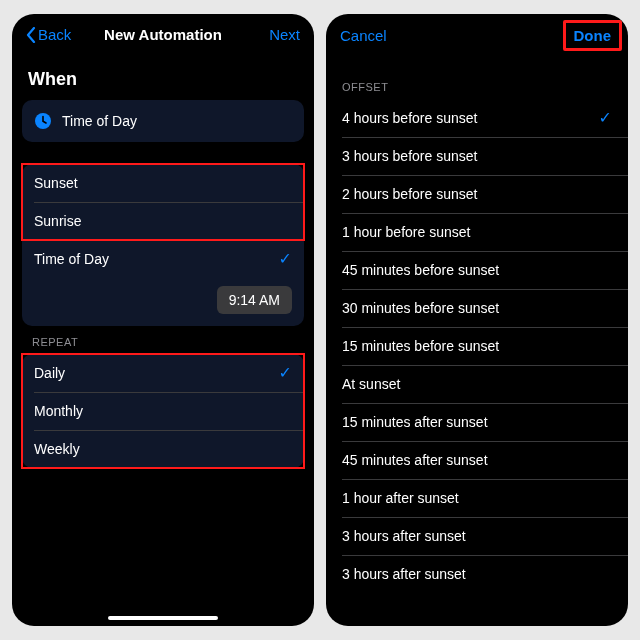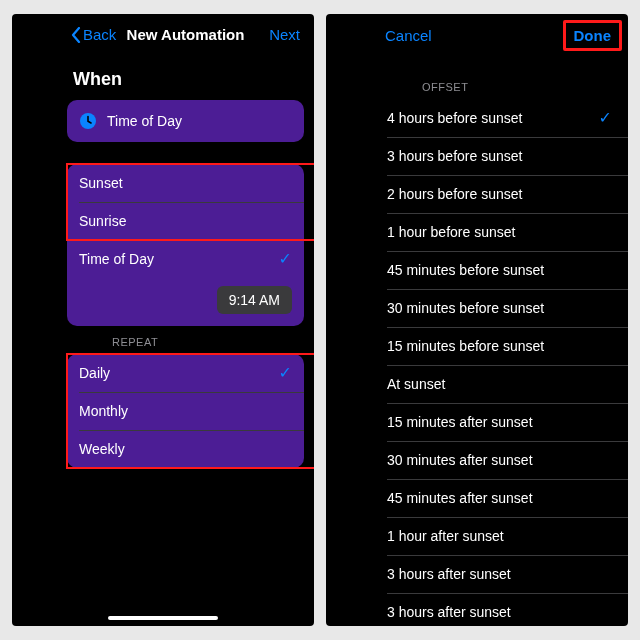--- a/index.html
+++ b/index.html
@@ -9,28 +9,27 @@
       background: #e8e8e8;
       font-family: -apple-system, "SF Pro Text", "Segoe UI", Helvetica, Arial, sans-serif;
       display: flex;
       gap: 12px;
       padding: 14px 12px;
       overflow: hidden;
     }
     .phone {
       flex: 1 1 0;
       background: #000;
-      border-radius: 4px;
+      border-radius: 22px;
       position: relative;
       display: flex;
       flex-direction: column;
       overflow: hidden;
       color: #fff;
       font-size: 14px;
-      padding-left: 45px;
     }
     
     .navbar {
       display: flex;
       align-items: center;
       justify-content: space-between;
       padding: 12px 14px 10px;
       font-size: 15px;
     }
     .nav-left, .nav-right {
@@ -66,42 +65,41 @@
       position: relative;
     }
 
     .h1-when {
       font-size: 18px;
       font-weight: 700;
       padding: 16px 6px 10px;
     }
 
     .card {
-      background: #4c1d95;
+      background: #0f172a;
       border-radius: 10px;
     }
 
     .tod-card {
       display: flex;
       align-items: center;
       gap: 10px;
       padding: 12px 12px;
       margin-bottom: 22px;
     }
     .clock {
       width: 18px; height: 18px;
       display: inline-flex; align-items: center; justify-content: center;
     }
 
     .section-header {
       font-size: 11px;
       letter-spacing: 0.5px;
       color: #8e8e93;
       padding: 10px 10px 6px;
-      margin-left: 35px;
     }
 
     .list { padding: 0; }
     .row {
       display: flex;
       align-items: center;
       justify-content: space-between;
       padding: 11px 12px;
       font-size: 14px;
       position: relative;
@@ -261,23 +259,20 @@
         <div class="row">
           <span>15 minutes before sunset</span>
         </div>
         <div class="row">
           <span>At sunset</span>
         </div>
         <div class="row">
           <span>15 minutes after sunset</span>
         </div>
         <div class="row">
-          <span>30 minutes after sunset</span>
-        </div>
-        <div class="row">
           <span>45 minutes after sunset</span>
         </div>
         <div class="row">
           <span>1 hour after sunset</span>
         </div>
         <div class="row">
           <span>3 hours after sunset</span>
         </div>
         <div class="row">
           <span>3 hours after sunset</span>

